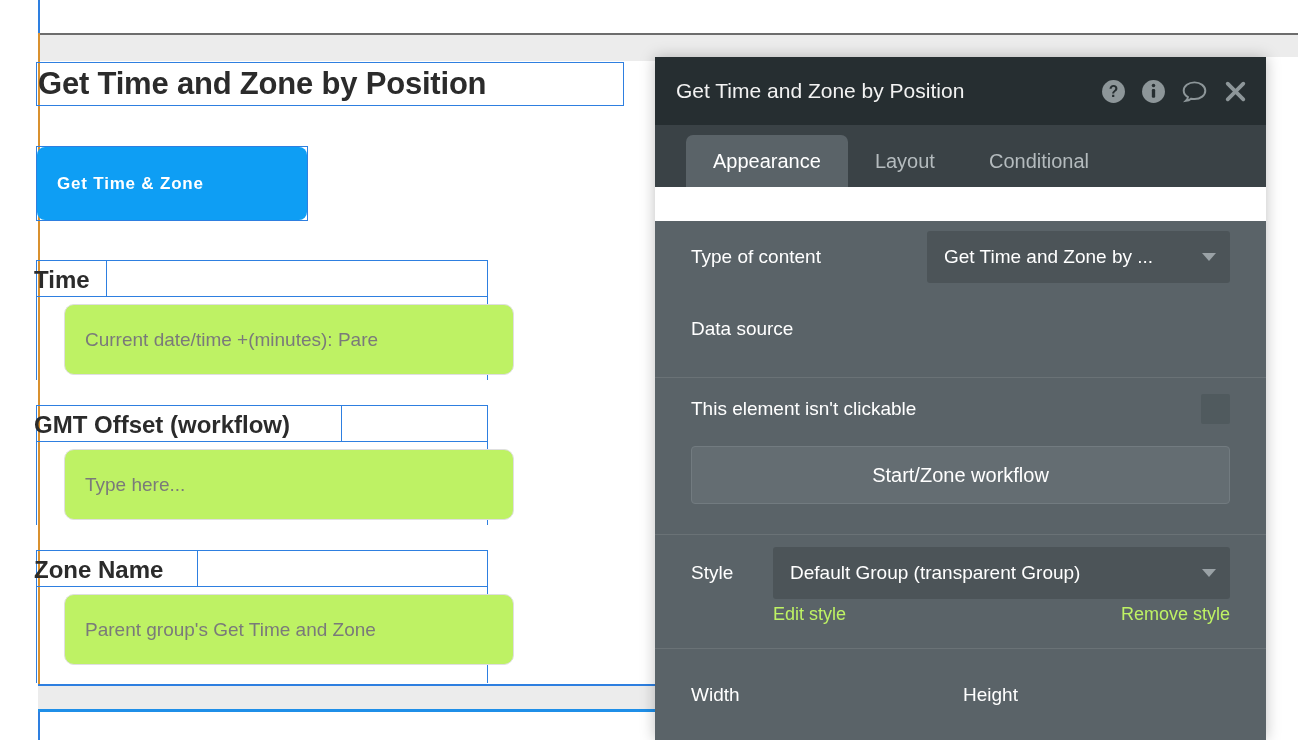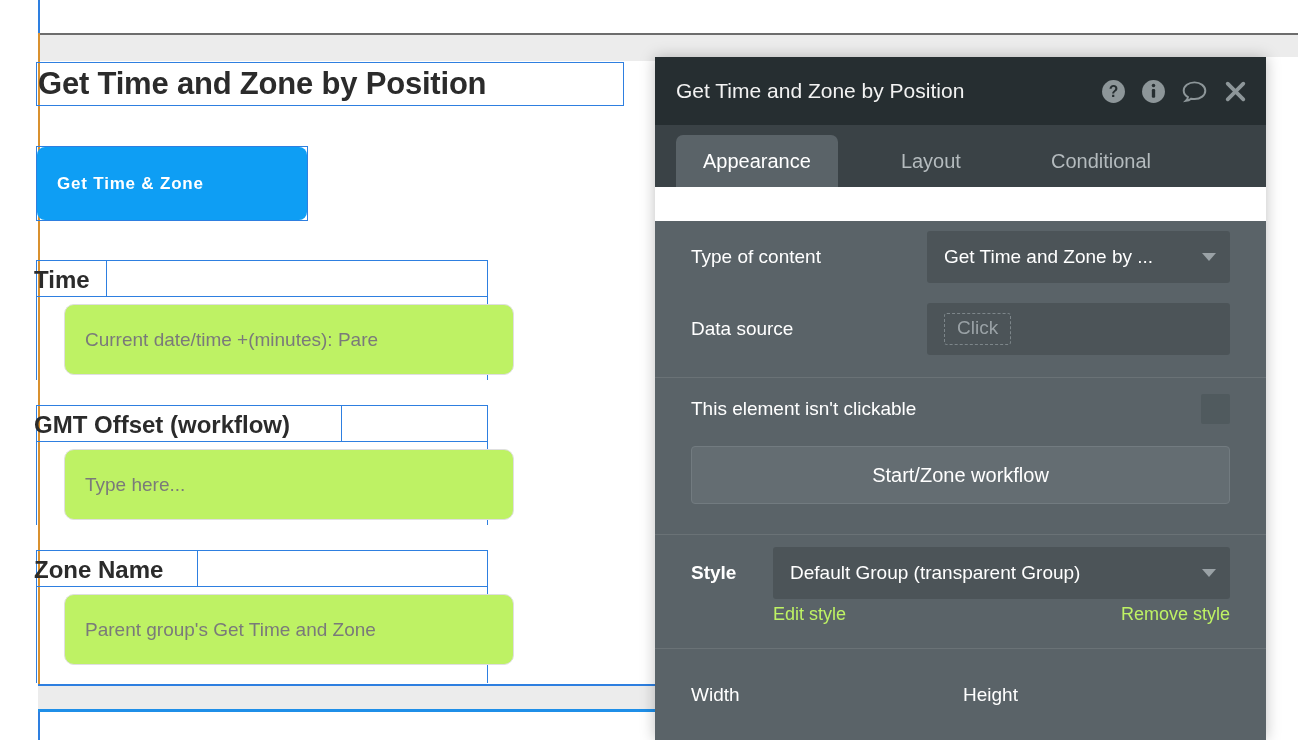--- a/index.html
+++ b/index.html
@@ -95,21 +95,21 @@
   }
   .panel-title {
     color: #f2f2f2; font-size: 21px; flex: 1; white-space: nowrap;
   }
   .hdr-icons { display: flex; align-items: center; gap: 15px; }
   .hdr-icon { display: flex; align-items: center; justify-content: center; cursor: pointer; }
   .hdr-icon svg { display: block; }
 
   .panel-tabs {
     height: 62px; background: #3a4246;
-    display: flex; align-items: flex-end; padding-left: 21px; gap: 36px;
+    display: flex; align-items: flex-end; padding-left: 31px;
   }
   .tab {
     font-size: 20px; color: #b4bbbe; padding: 0 27px; height: 52px;
     display: flex; align-items: center; border-radius: 7px 7px 0 0;
     white-space: nowrap;
   }
   .tab.active { background: #5a6368; color: #ffffff; }
 
   .panel-body { background: #5a6368; height: 553px; position: relative; }
 
@@ -245,42 +245,39 @@
       <div class="prow" style="height:72px;margin-top:34px;">
         <div class="plabel" style="width:236px;">Type of content</div>
         <div class="field" style="width:303px;">
           <span class="fval">Get Time and Zone by ...</span>
           <span class="caret"></span>
         </div>
       </div>
 
       <div class="prow" style="height:72px;">
         <div class="plabel" style="width:236px;">Data source</div>
-        <div class="field" style="width:303px;">
-          <span class="click-chip">Click</span>
-        </div>
       </div>
 
       <div style="height:12px;"></div>
       <div class="divider"></div>
 
       <div class="prow" style="height:62px; padding-right:36px;">
         <div class="plabel" style="flex:1;">This element isn't clickable</div>
         <div class="checkbox"></div>
       </div>
 
       <div class="prow" style="height:70px; padding:0 36px;">
         <div class="wide-btn" style="width:100%;">Start/Zone workflow</div>
       </div>
 
       <div style="height:24px;"></div>
       <div class="divider"></div>
 
       <div class="prow" style="height:62px; align-items:center; padding-top:14px;">
-        <div class="plabel" style="width:82px;font-weight:bold;">Style</div>
+        <div class="plabel" style="width:82px;">Style</div>
         <div class="field" style="width:457px;">
           <span class="fval">Default Group (transparent Group)</span>
           <span class="caret"></span>
         </div>
       </div>
 
       <div class="prow" style="height:34px; padding-left:118px; padding-right:36px;">
         <div class="sublink" style="flex:1;">Edit style</div>
         <div class="sublink">Remove style</div>
       </div>

